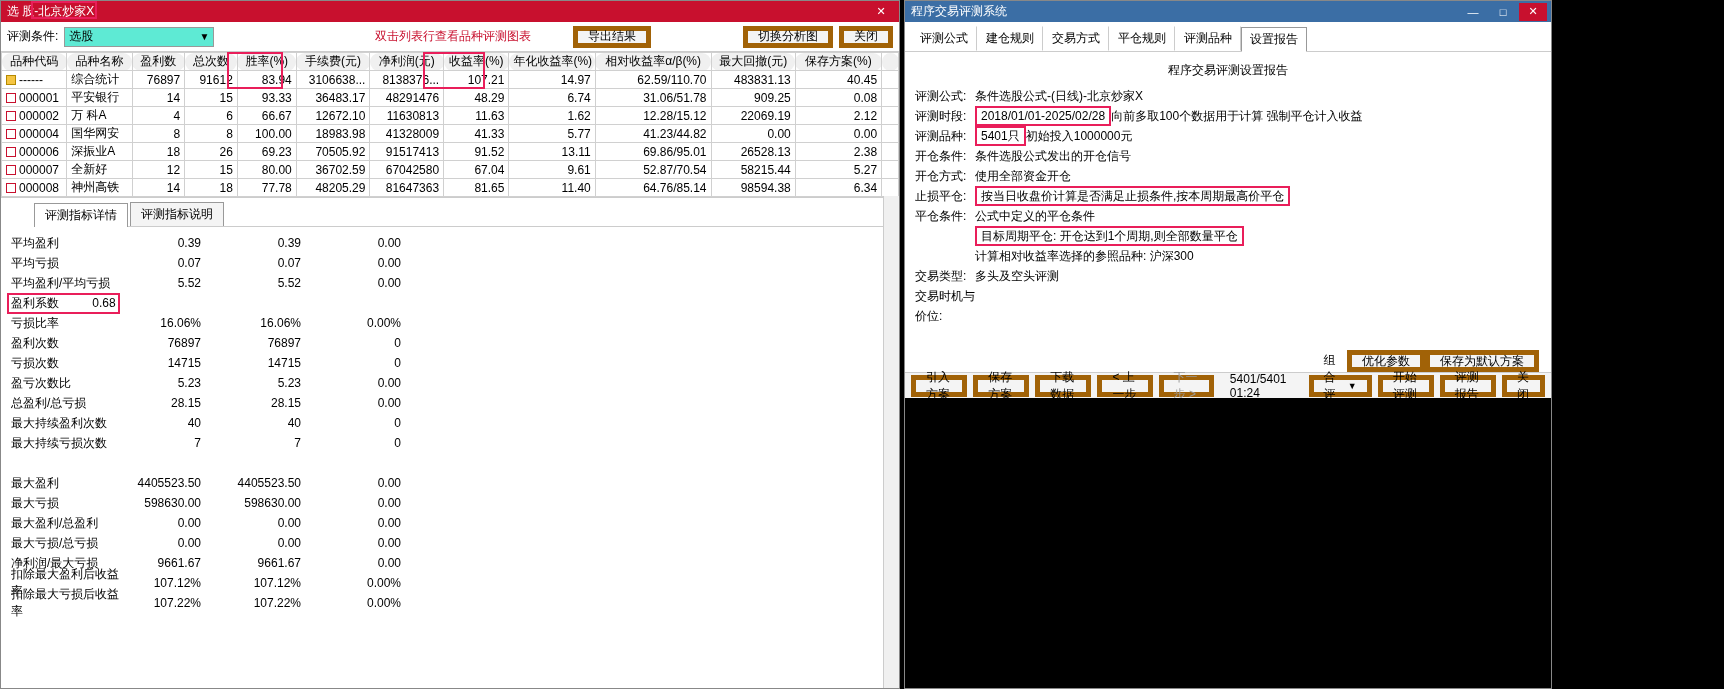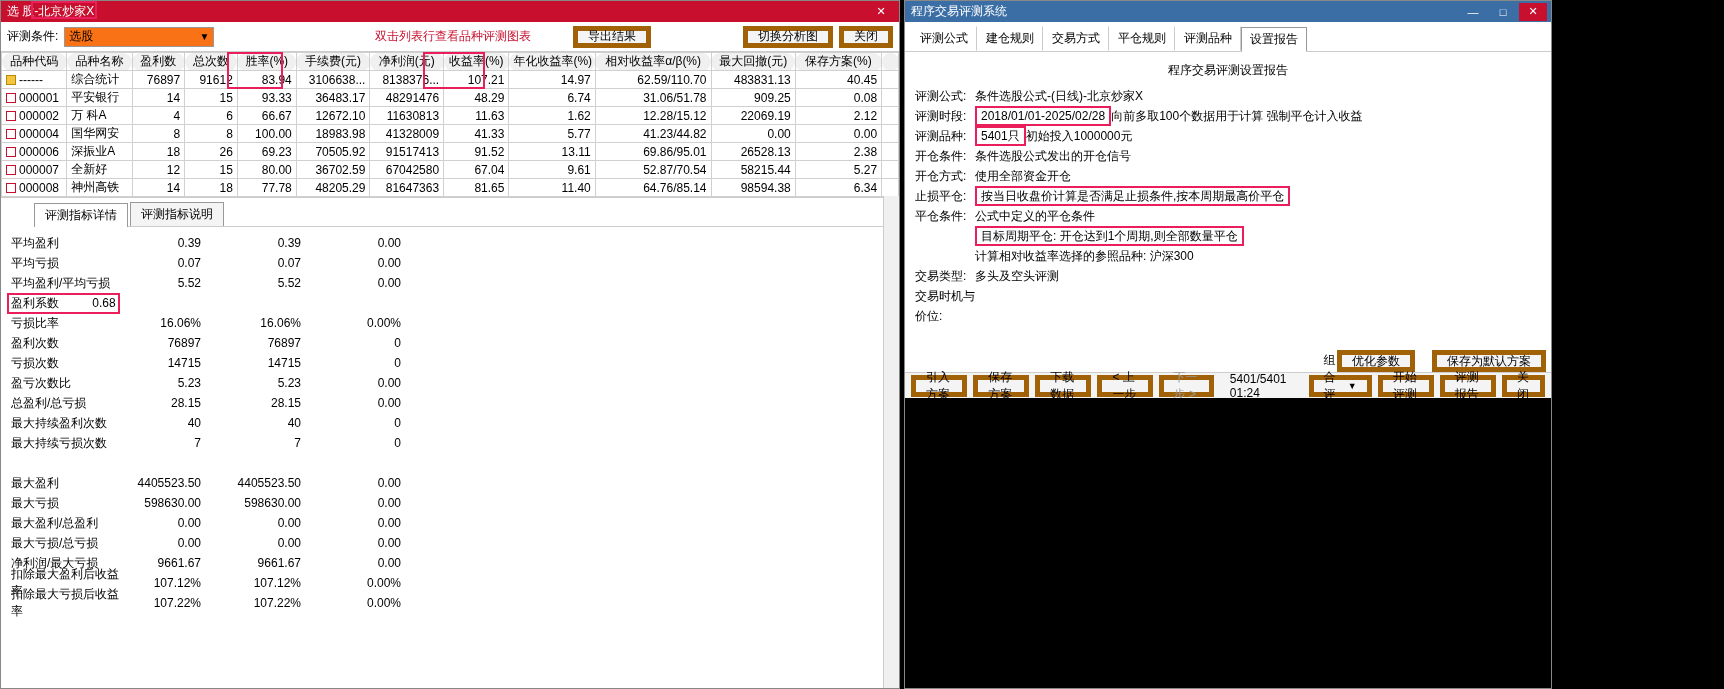--- a/index.html
+++ b/index.html
@@ -6,21 +6,21 @@
   body { font-family: "Microsoft YaHei", Arial, sans-serif; font-size: 12px; background:#000; width:1724px; height:689px; overflow:hidden; }
   .pane { position:absolute; background:#fff; border:1px solid #888; }
   .left { left:0; top:0; width:900px; height:689px; }
   .right { left:904px; top:0; width:648px; height:689px; }
   .titlebar { height:21px; background:#c8102e; color:#fff; display:flex; align-items:center; padding:0 6px; font-size:12px; position:relative;}
   .titlebar .ctrls { position:absolute; right:4px; top:0; height:21px; display:flex; gap:2px; align-items:center;}
   .titlebar .ctrl { width:28px; height:18px; display:flex; align-items:center; justify-content:center; font-size:11px; cursor:pointer;}
   .hl-title { position:absolute; border:2px solid #e91e5a; pointer-events:none; }
   .toolbar { height:30px; display:flex; align-items:center; padding:2px 6px; gap:6px; border-bottom:1px solid #ccc; }
   .lbl { font-size:12px; }
-  .combo { border:1px solid #999; height:20px; width:150px; display:flex; align-items:center; padding:0 4px; justify-content:space-between; background:#f97316;}
+  .combo { border:1px solid #999; height:20px; width:150px; display:flex; align-items:center; padding:0 4px; justify-content:space-between; background:#5eead4;}
   .combo .arrow { font-size:10px; }
   .redtext { color:#c8102e; font-weight:normal; }
   .btn { border:5px solid #a16207; background:#f4f4f4; height:22px; padding:0 10px; display:inline-flex; align-items:center; cursor:pointer; font-size:12px;}
   .spacer { flex:1; }
   .table-wrap { overflow:hidden; border-bottom:1px solid #ccc; }
   table { border-collapse:collapse; width:100%; table-layout:fixed; }
   th, td { border:1px solid #d0d0d0; padding:0 4px; height:18px; font-size:12px; white-space:nowrap; overflow:hidden; }
   th { background:#f0f0f0; font-weight:normal; text-align:center;border-radius:9px; }
   td { text-align:right; }
   td.code { text-align:left; }
@@ -39,21 +39,21 @@
   
   .rtabs { display:flex; border-bottom:1px solid #ccc; padding:4px 6px 0 6px; gap:0;}
   .rtab { padding:3px 8px; border:1px solid transparent; cursor:pointer; font-size:12px;}
   .rtab.sep { border-right:1px solid #ccc;}
   .rtab.active { border:1px solid #999; border-bottom:1px solid #fff; background:#fff; position:relative; top:1px;}
   .report { padding:8px 10px; height:320px; overflow:hidden; font-size:12px; line-height:20px;}
   .report .title { text-align:center; font-size:12px; margin-bottom:6px;}
   .rline { display:flex; }
   .rkey { width:60px; }
   .rbox { border:2px solid #e91e5a; padding:0 4px; display:inline-block; line-height:16px;}
-  .rfooter { position:absolute; bottom:316px; right:5px; display:flex; gap:17px;}
+  .rfooter { position:absolute; bottom:316px; right:12px; display:flex; gap:0;}
   .statusbar { position:absolute; bottom:290px; left:0; right:0; height:26px; border-top:1px solid #ccc; display:flex; align-items:center; padding:0 6px; gap:6px; background:#f4f4f4;}
   .statusbar .status-text { padding:0 10px; font-size:12px;}
   .blackarea { position:absolute; bottom:0; left:0; right:0; height:290px; background:#000;}
   .btn.disabled { color:#999; }
   .btn .dd { margin-left:4px; font-size:9px;}
   .scrollbar-v { position:absolute; right:0; top:21px; bottom:0; width:16px; background:#f0f0f0; border-left:1px solid #ccc;}
   .left .scrollbar-v { top:195px; bottom:0;}
 </style>
 </head>
 <body>

